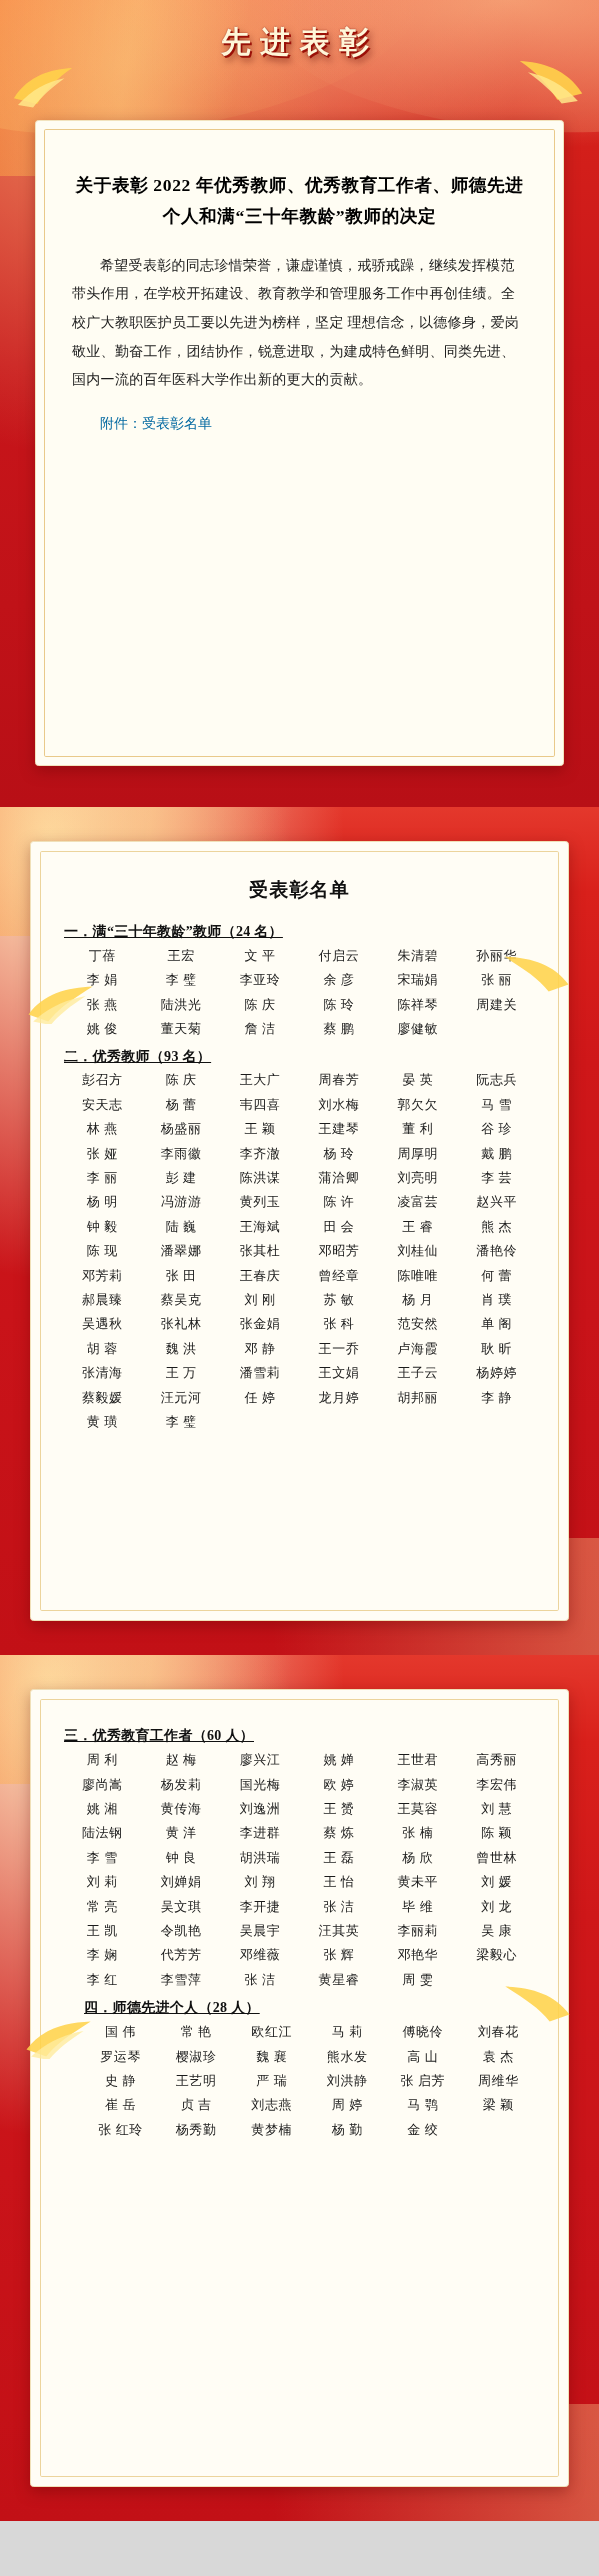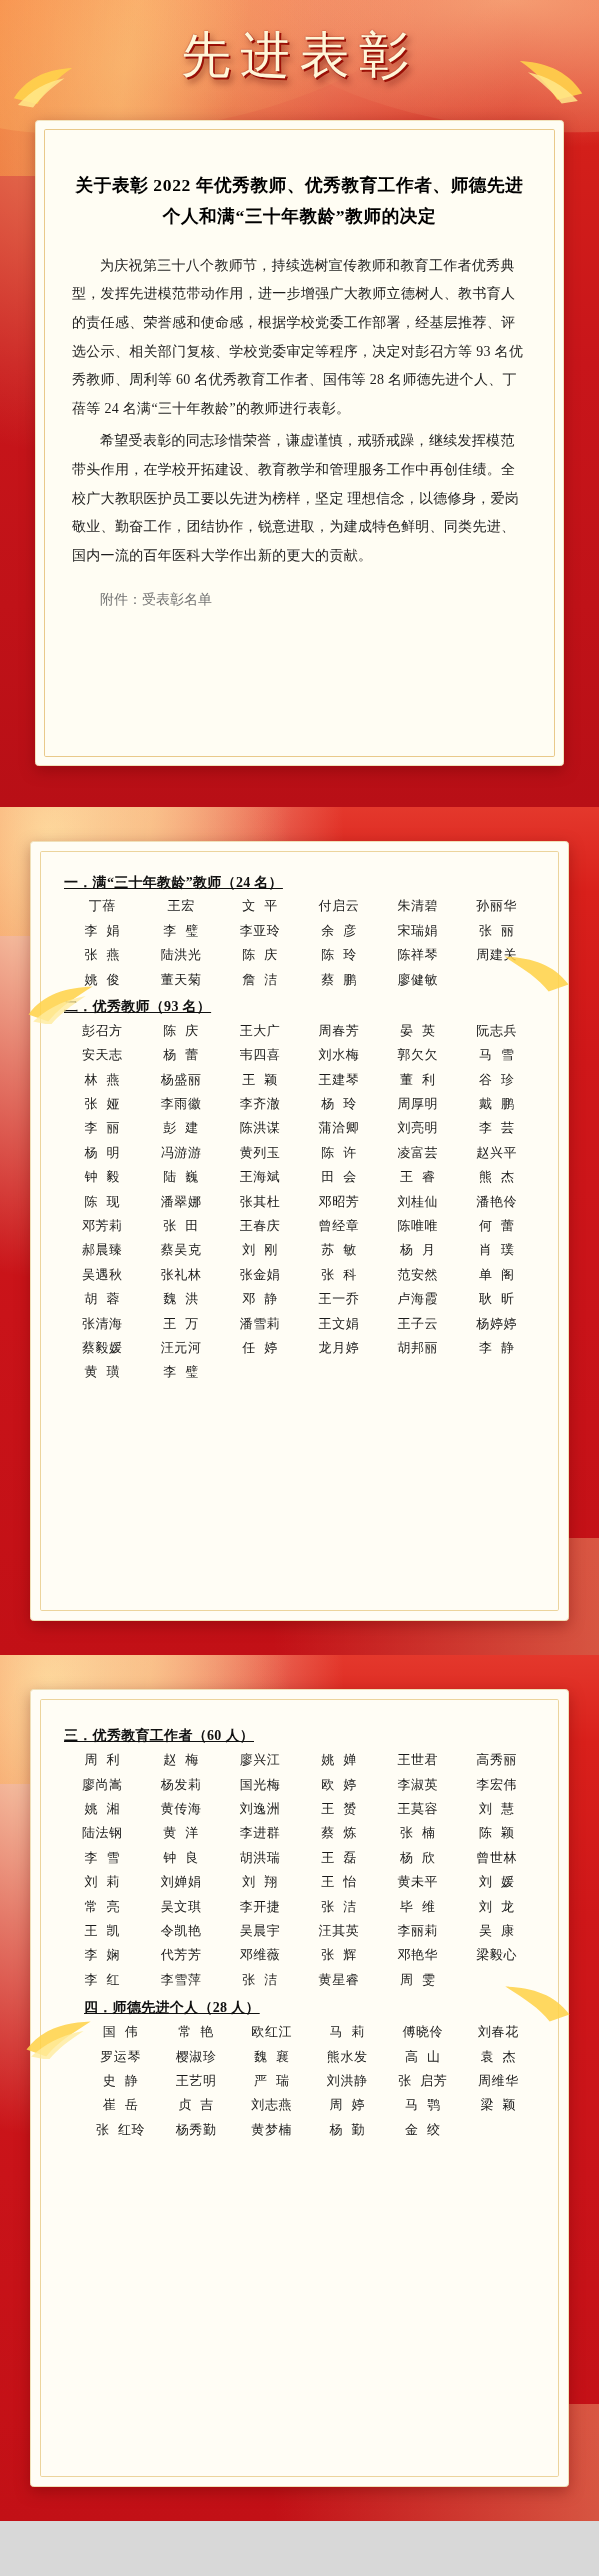--- a/index.html
+++ b/index.html
@@ -13,37 +13,37 @@
       linear-gradient(180deg,#e8352a 0%,#d31f1a 18%,#c8151a 45%,#c01218 75%,#b80f16 100%);}
   .p1:before{content:"";position:absolute;left:0;top:0;width:100%;height:176px;
     background:
       linear-gradient(100deg, rgba(255,255,255,0) 0%, rgba(255,220,140,.35) 22%, rgba(255,255,255,0) 40%),
       linear-gradient(85deg, rgba(255,160,60,.45) 0%, rgba(255,255,255,0) 55%),
       radial-gradient(ellipse at 85% 0%, rgba(255,235,170,.5) 0%, rgba(255,140,40,0) 60%);}
   .swoosh{position:absolute;border-radius:50%;opacity:.55;}
 
   .banner-title{position:absolute;left:0;right:0;top:22px;text-align:center;z-index:5;}
   .banner-title span{
-    display:inline-block;font-family:"DejaVu Serif",serif;font-weight:normal;
-    font-size:50px;letter-spacing:9.4px;color:#fff6d8;
+    display:inline-block;font-family:"DejaVu Serif",serif;font-weight:bold;
+    font-size:30px;letter-spacing:9.4px;color:#fff6d8;
     text-shadow:0 0 1.2px #8a1008, 1.8px 2.3px 0 #9c1108, 3.5px 4.7px 7px rgba(80,0,0,.55);
     padding:0 5.9px;}
   .banner-deco{position:absolute;z-index:4;}
 
   .card{position:absolute;left:35px;right:35px;top:120px;bottom:41px;
     background:#fffdf3;border-radius:3.5px;
     box-shadow:0 4.7px 15px rgba(90,0,0,.35);
     border:0.6px solid #f2e3bd;}
   .card:before{content:"";position:absolute;left:8.2px;top:8.2px;right:8.2px;bottom:8.2px;
     border:1.2px solid #e9c98a;border-radius:1.8px;pointer-events:none;}
   .card-inner{position:absolute;left:36px;right:36px;top:36px;bottom:29px;overflow:hidden;}
   .doc-title{font-size:17.6px;font-weight:bold;color:#000000;line-height:1.75;text-align:center;
      letter-spacing:0.6px;margin:13px 0 20px 0;}
   .doc-p{font-size:14px;color:#1c1c1c;line-height:2.05;text-indent:2em;margin:0 0 3.5px 0;letter-spacing:0.3px;}
-  .doc-attach{font-size:14px;color:#737373;line-height:2.05;text-indent:2em;margin-top:15px;}
+  .doc-attach{font-size:14px;color:#0369a1;line-height:2.05;text-indent:2em;margin-top:15px;}
 
   
   .p2{height:848px;}
   .p3{height:866px;}
   .pbg{position:absolute;inset:0;
     background:
       radial-gradient(ellipse at 8% 4%, rgba(255,245,205,.95) 0%, rgba(255,230,160,0) 38%),
       linear-gradient(180deg,#e4382c 0%,#d9201b 10%,#cf1719 30%,#c91319 60%,#c21016 100%);}
   .pbg:before{content:"";position:absolute;left:0;top:0;width:100%;height:129px;
     background:
@@ -54,21 +54,21 @@
 
   .card2{position:absolute;left:30px;right:30px;top:34px;bottom:34px;
     background:#fffdf5;border-radius:3.5px;box-shadow:0 4.7px 15px rgba(90,0,0,.35);
     border:0.6px solid #f0e0b8;overflow:hidden;}
   .card2:before{content:"";position:absolute;left:9.4px;top:9.4px;right:9.4px;bottom:9.4px;
     border:1.2px solid #ecd49c;border-radius:1.8px;pointer-events:none;}
   .c2-inner{position:absolute;left:33px;right:33px;top:23.4px;bottom:20px;overflow:hidden;}
   .list-title{text-align:center;font-size:19px;font-weight:bold;color:#111;letter-spacing:1.2px;
     margin:11.7px 0 20px 0;}
   .sec-head{font-size:14px;font-weight:bold;color:#111;margin:8.2px 0 5.9px 0;letter-spacing:0.3px;text-decoration:underline;}
-  .names{display:grid;grid-template-columns:repeat(6,1fr);column-gap:2.3px;row-gap:6.4px;font-family:Liberation Mono, monospace;}
+  .names{display:grid;grid-template-columns:repeat(6,1fr);column-gap:2.3px;row-gap:6.4px;}
   .names div{font-size:13px;color:#1b1b1b;text-align:center;white-space:nowrap;letter-spacing:0.6px;}
 
   
   .gold-leaf{position:absolute;width:70px;height:41px;z-index:3;opacity:.95;}
 </style>
 </head>
 <body>
 
 <div class="page">
 
@@ -85,39 +85,39 @@
       <path d="M12 72 C35 46 62 32 92 26 C70 42 52 58 38 76 Z" fill="#ffe88a" opacity=".85"></path>
     </svg>
 
     <div class="banner-title">
       <span>先进表彰</span>
     </div>
 
     <div class="card">
       <div class="card-inner">
         <div class="doc-title">关于表彰 2022 年优秀教师、优秀教育工作者、师德先进个人和满“三十年教龄”教师的决定</div>
-        <p class="doc-p">为庆祝第三十八个教师节，持续选树宣传教师和教育工作者优秀典型，发挥先进模范带动作用，进一步增强广大教师立德树人、教书育人的责任感、荣誉感和使命感，根据学校党委工作部署，经基层推荐、评选公示、相关部门复核、学校党委审定等程序，决定对彭召方等 93 名优秀教师、周利等 60 名优秀教育工作者、国伟等 28 名师德先进个人、丁蓓等 24 名满“三十年教龄”的教师进行表彰。</p>
         <p class="doc-p">希望受表彰的同志珍惜荣誉，谦虚谨慎，戒骄戒躁，继续发挥模范带头作用，在学校开拓建设、教育教学和管理服务工作中再创佳绩。全校广大教职医护员工要以先进为榜样，坚定 理想信念，以德修身，爱岗敬业、勤奋工作，团结协作，锐意进取，为建成特色鲜明、同类先进、国内一流的百年医科大学作出新的更大的贡献。</p>
         <div class="doc-attach">附件：受表彰名单</div>
       </div>
     </div>
   </section>
 
   <section class="panel p2">
     <div class="pbg"></div>
     <svg class="gold-leaf" style="left:24.6px;top:176px;" viewBox="0 0 120 70">
       <path d="M6 54 C32 18 72 8 116 6 C88 24 58 42 40 66 Z" fill="#ffd24a" opacity=".92"></path>
       <path d="M14 66 C40 42 70 28 104 22 C80 38 58 54 44 72 Z" fill="#ffeb9a" opacity=".8"></path>
     </svg>
     <svg class="gold-leaf" style="right:27px;top:146px;transform:scaleX(-1);" viewBox="0 0 120 70">
       <path d="M6 54 C32 18 72 8 116 6 C88 24 58 42 40 66 Z" fill="#ffd24a" opacity=".92"></path>
     </svg>
 
     <div class="card2">
       <div class="c2-inner">
+        <div class="list-title">受表彰名单</div>
 
         <div>
           <div class="sec-head">一．满“三十年教龄”教师（24 名）</div>
           <div class="names">
               <div>丁蓓</div>
               <div>王宏</div>
               <div>文  平</div>
               <div>付启云</div>
               <div>朱清碧</div>
               <div>孙丽华</div>

